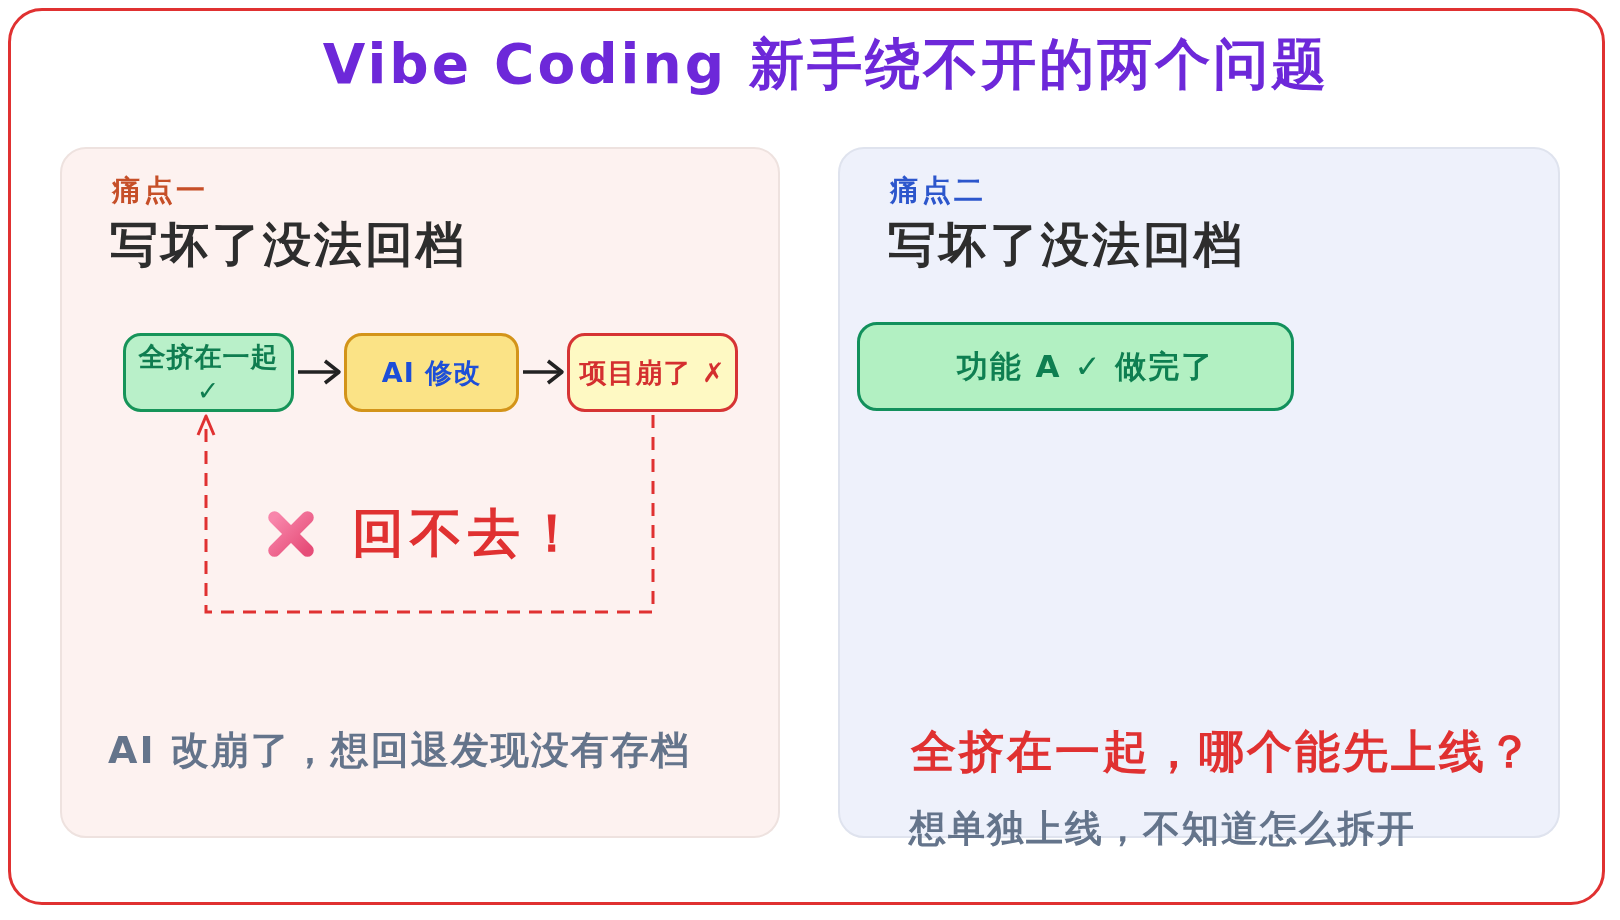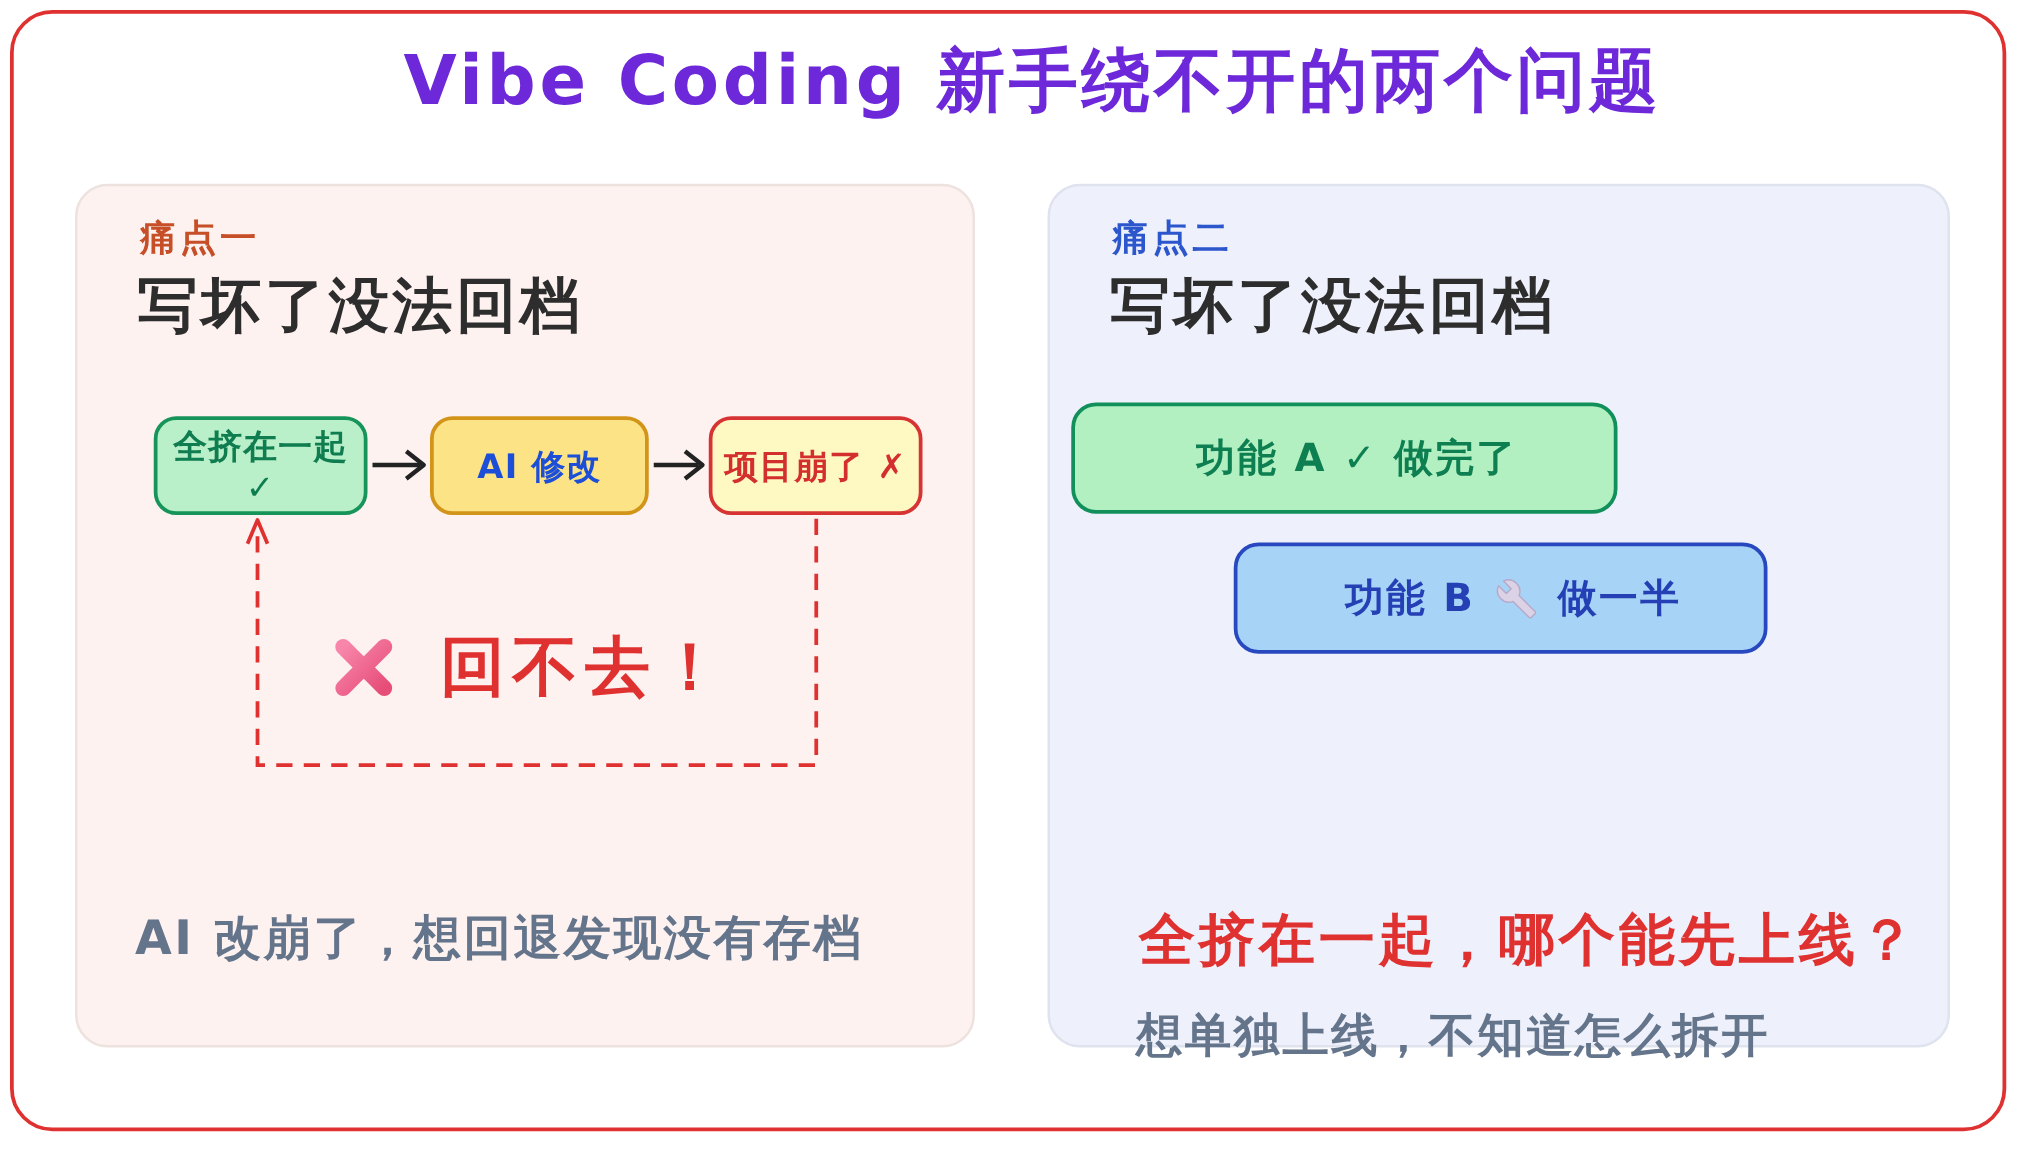--- a/index.html
+++ b/index.html
@@ -97,26 +97,17 @@
 </section>
 
 <section class="panel panel-right">
   <div class="tag tag-2">痛点二</div>
   <h2 class="heading">写坏了没法回档</h2>
 
   <div class="bar bar-done">
     <span>功能 A ✓ 做完了</span>
   </div>
 
-  <div class="bar bar-half">
-    <span>功能 B</span>
-    <span class="icon">
-      <svg width="34" height="34" viewBox="0 0 24 24">
-        <path d="M22.6 19.2l-9-9c.9-2.3.4-5-1.5-6.9C10.1 1.3 7.2 .9 4.8 2l4.3 4.3L6.4 9 2 4.7C.9 7.1 1.3 10 3.3 12c1.9 1.9 4.6 2.4 6.9 1.5l9 9c.4 .4 1 .4 1.4 0l2-2c.4-.4 .4-1 0-1.3z" fill="#dcd2e6" stroke="#b7a9c9" stroke-width="0.8" stroke-linejoin="round"></path>
-      </svg>
-    </span>
-    <span>做一半</span>
-  </div>
 
 
   <p class="question">全挤在一起，哪个能先上线？</p>
   <p class="caption caption-right">想单独上线，不知道怎么拆开</p>
 </section>
 
 </body></html>

